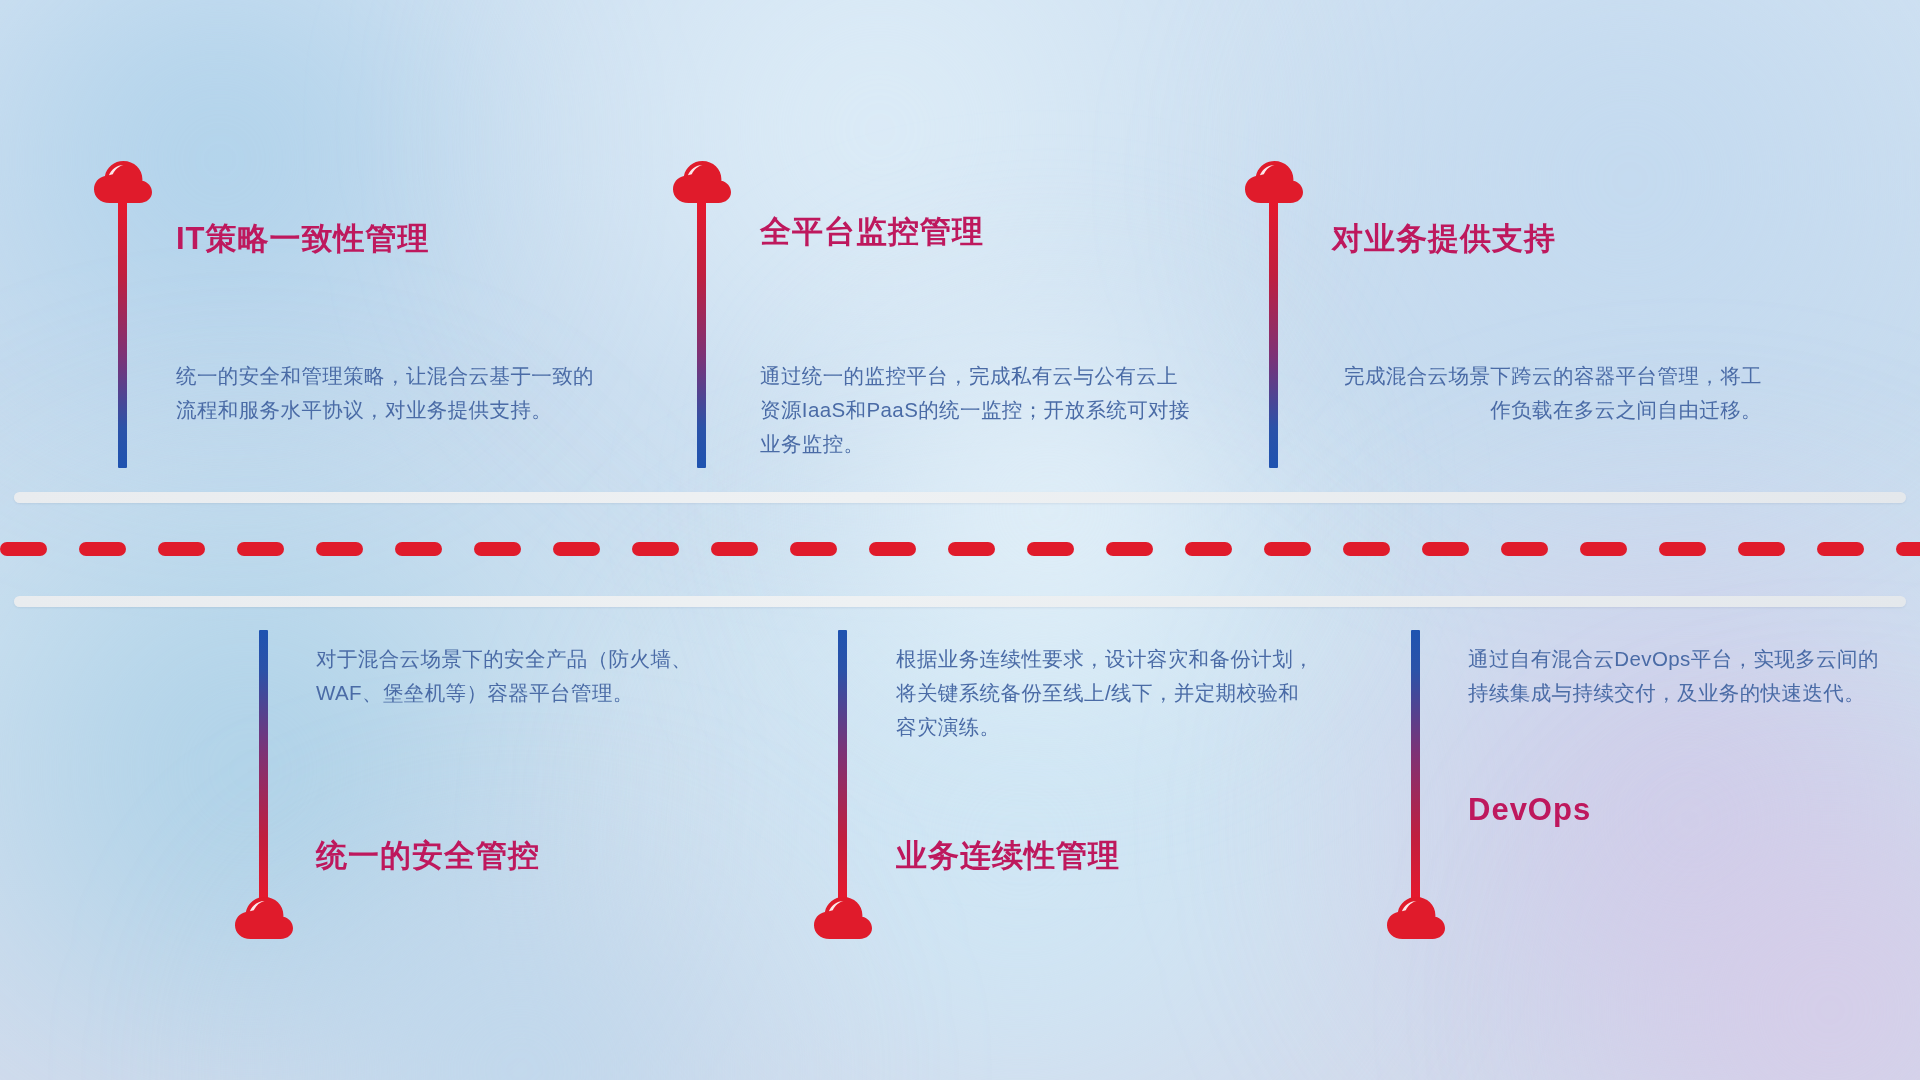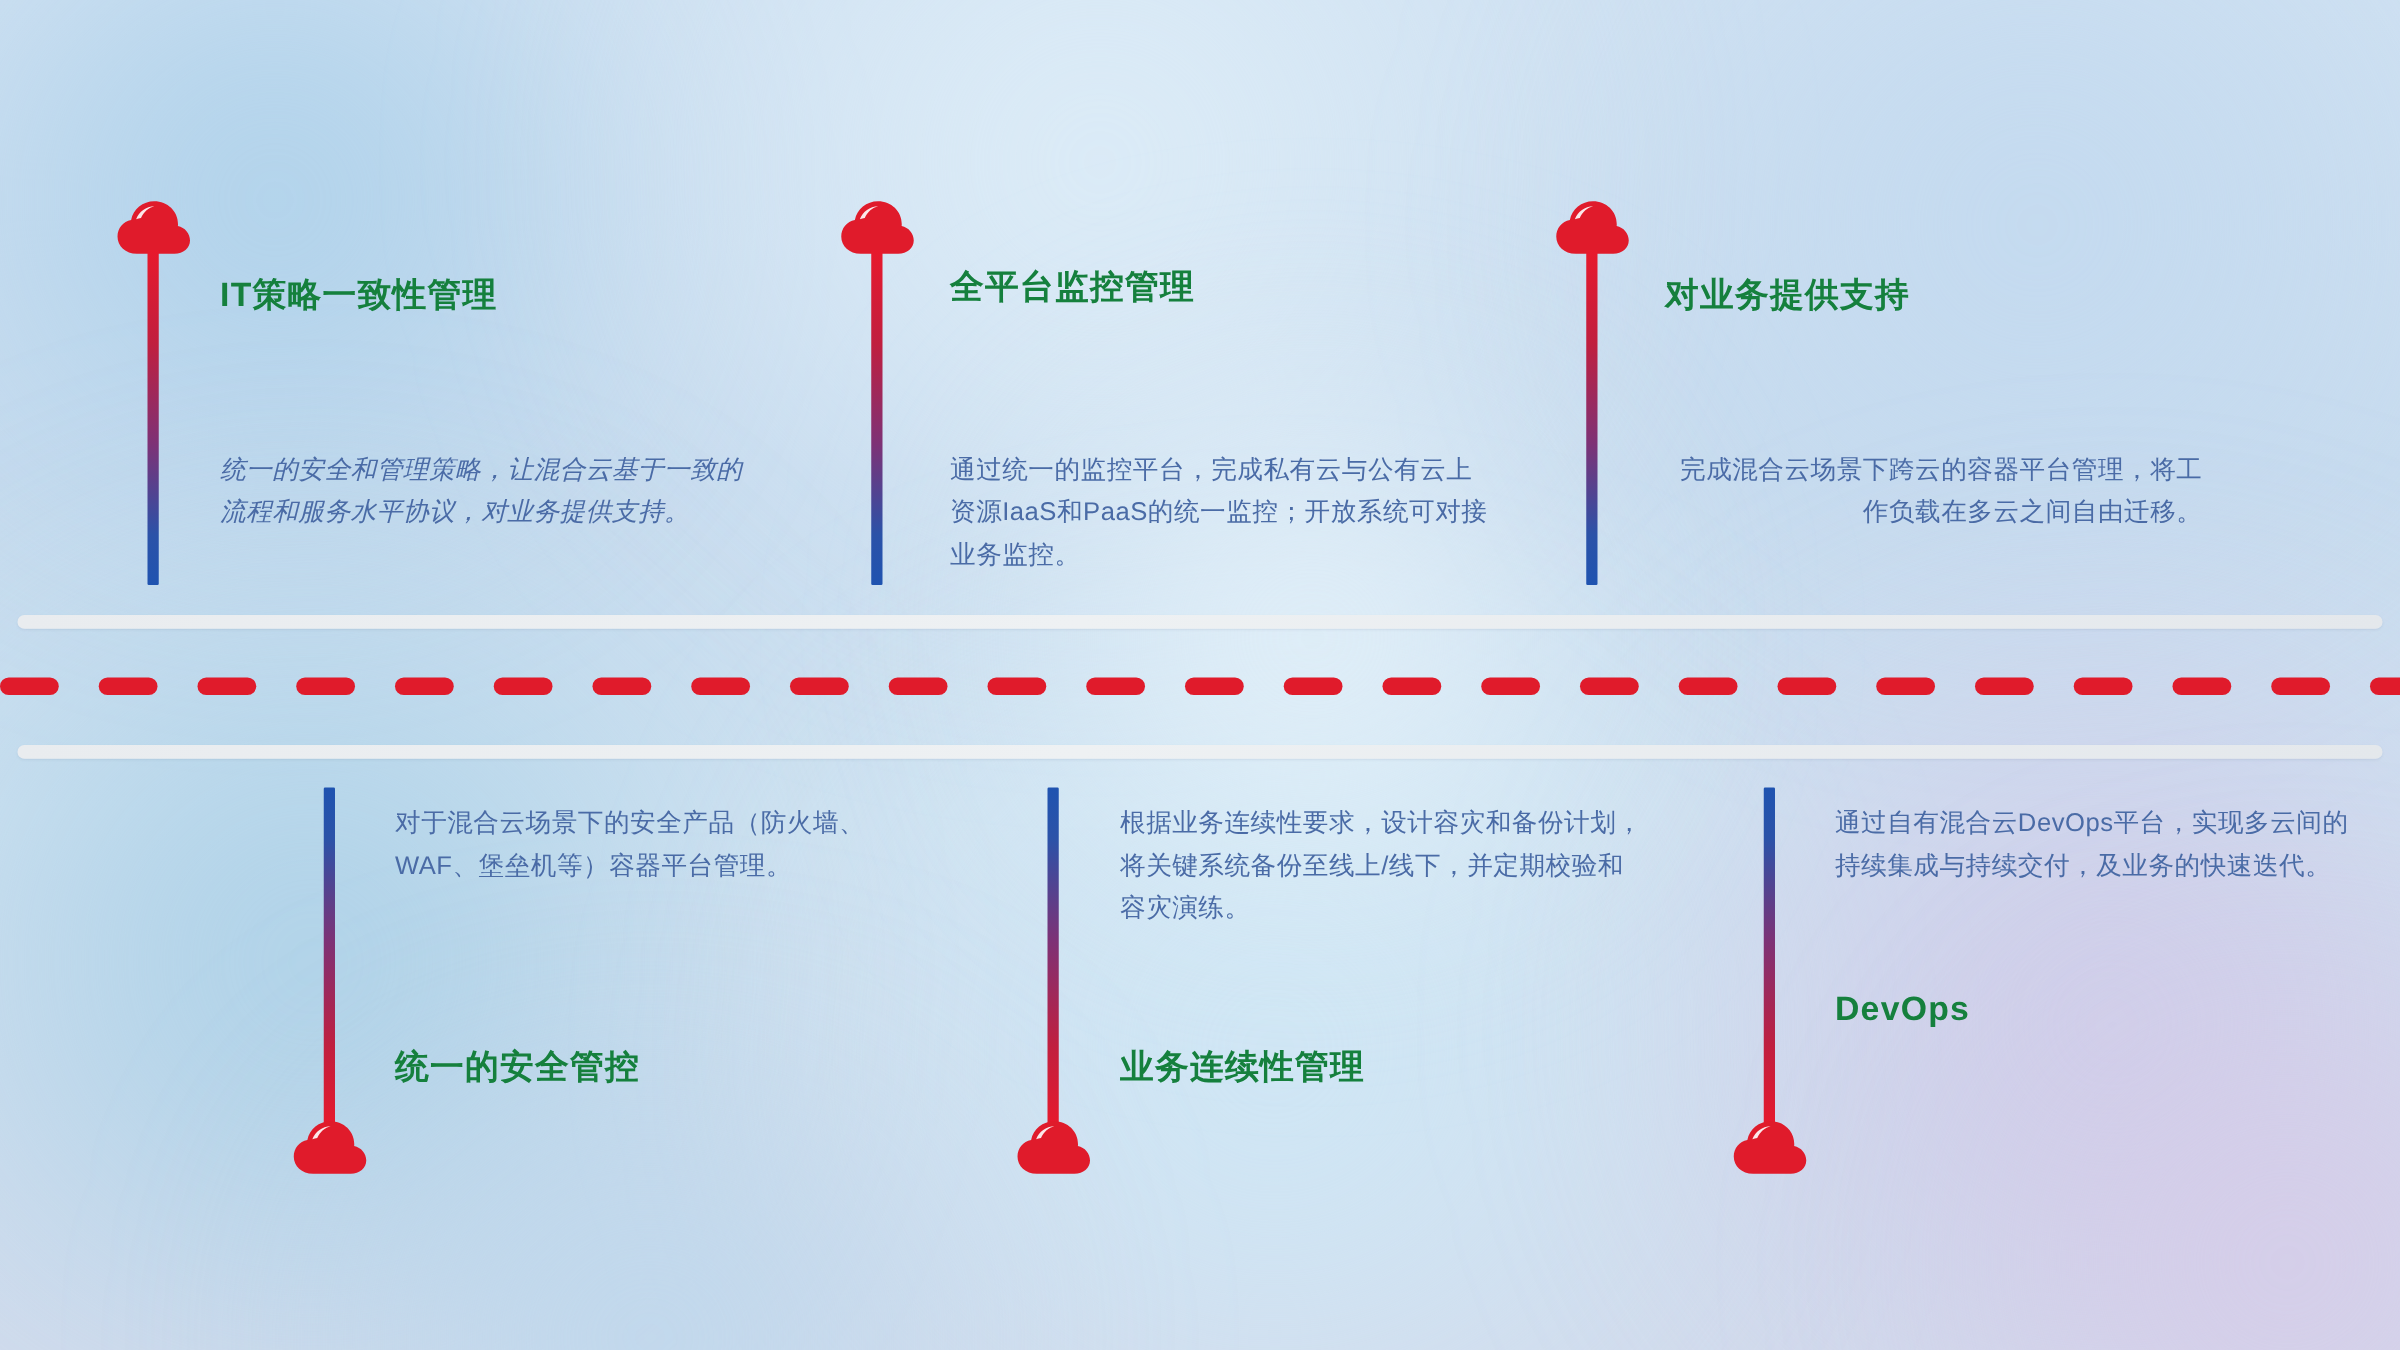--- a/index.html
+++ b/index.html
@@ -43,23 +43,23 @@
   
   .stem { position:absolute; width:9px; border-radius:1px; }
   .stem.down { background:linear-gradient(180deg,#e8192c 0%,#c01f3f 28%,#7d3276 58%,#2b52a8 85%,#1f53b0 100%); }
   .stem.up   { background:linear-gradient(180deg,#1f53b0 0%,#2b52a8 15%,#7d3276 45%,#c01f3f 76%,#e8192c 100%); }
 
   
   .cloud { position:absolute; width:62px; height:46px; }
 
   .heading {
     position:absolute;
-    font-size:27px;
+    font-size:31px;
     font-weight:700;
-    color:#15803d;
+    color:#be185d;
     letter-spacing:1px;
     white-space:nowrap;
   }
   .para {
     position:absolute;
     font-size:20.5px;
     line-height:34px;
     color:#4a6ba6;
     letter-spacing:0.4px;
   }
@@ -96,21 +96,21 @@
   <div class="blob b9"></div>
 </div>
 
 <div class="col">
   <svg class="cloud" style="left:92px; top:158px;" viewBox="0 0 62 46">
     <path d="M17.5 45C8.4 45 2 38.9 2 31.2c0-6.6 4.5-11.9 10.9-13.2C14.6 9.3 22.2 3 31.4 3c10.6 0 19 8 19 18.2 0 .5 0 1-.1 1.5 5.6 1.2 9.7 5.9 9.7 11.6C60 40.3 54.6 45 47.6 45z" fill="#e01b2b"></path>
     <path d="M20.8 16.3c2.2-4.8 6.1-8.2 10.7-9.3-6.6.2-12.3 4.3-14.6 10.3 1.3-.5 2.6-.8 3.9-1z" fill="#fbe8ea"></path>
   </svg>
   <div class="stem down" style="left:118px; top:200px; height:268px;"></div>
   <div class="heading" style="left:176px; top:218px;">IT策略一致性管理</div>
-  <div class="para" style="left:176px; top:359px; width:420px;font-style:italic;">统一的安全和管理策略，让混合云基于一致的流程和服务水平协议，对业务提供支持。</div>
+  <div class="para" style="left:176px; top:359px; width:420px;">统一的安全和管理策略，让混合云基于一致的流程和服务水平协议，对业务提供支持。</div>
 </div>
 
 <div class="col">
   <svg class="cloud" style="left:671px; top:158px;" viewBox="0 0 62 46">
     <path d="M17.5 45C8.4 45 2 38.9 2 31.2c0-6.6 4.5-11.9 10.9-13.2C14.6 9.3 22.2 3 31.4 3c10.6 0 19 8 19 18.2 0 .5 0 1-.1 1.5 5.6 1.2 9.7 5.9 9.7 11.6C60 40.3 54.6 45 47.6 45z" fill="#e01b2b"></path>
     <path d="M20.8 16.3c2.2-4.8 6.1-8.2 10.7-9.3-6.6.2-12.3 4.3-14.6 10.3 1.3-.5 2.6-.8 3.9-1z" fill="#fbe8ea"></path>
   </svg>
   <div class="stem down" style="left:697px; top:200px; height:268px;"></div>
   <div class="heading" style="left:760px; top:211px;">全平台监控管理</div>
   <div class="para" style="left:760px; top:359px; width:430px;">通过统一的监控平台，完成私有云与公有云上资源IaaS和PaaS的统一监控；开放系统可对接业务监控。</div>

